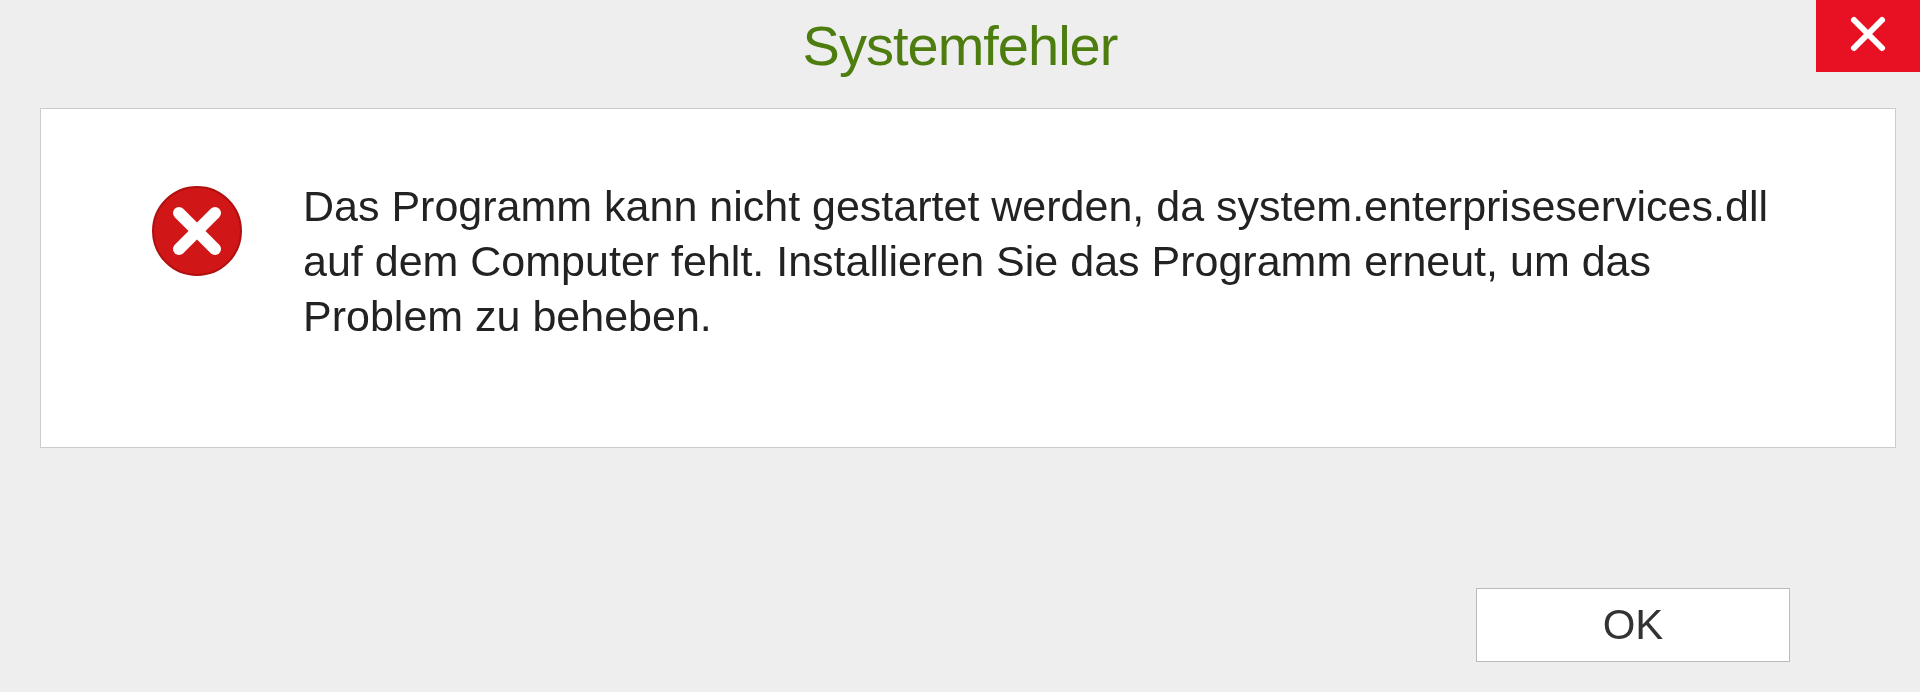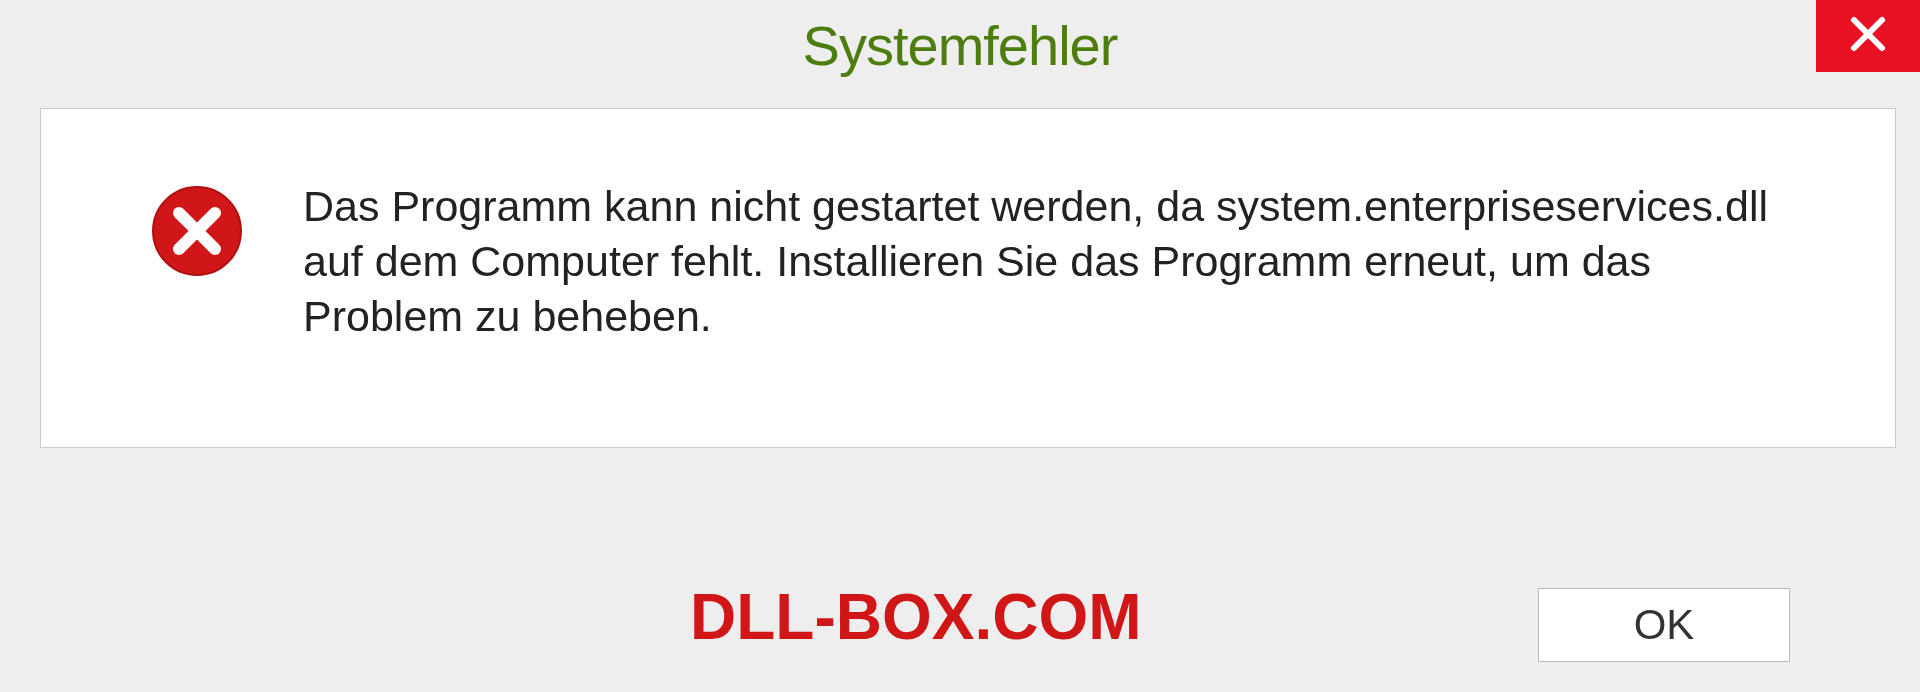--- a/index.html
+++ b/index.html
@@ -86,21 +86,21 @@
       position: absolute;
       left: 690px;
       bottom: 8px;
       font-size: 64px;
       font-weight: 800;
       color: #d01616;
       letter-spacing: 0px;
       font-family: Arial, sans-serif;
     }
     .ok-btn {
-      width: 252px;
+      width: 314px;
       height: 74px;
       background: #ffffff;
       border: 1px solid #bbbbbb;
       font-size: 42px;
       color: #333;
       display: flex;
       align-items: center;
       justify-content: center;
       cursor: pointer;
       font-family: inherit;
@@ -127,15 +127,14 @@
       <circle cx="46" cy="46" r="44" fill="#d01616"></circle>
       <circle cx="46" cy="46" r="44" fill="none" stroke="#b01010" stroke-width="2"></circle>
       <line x1="28" y1="28" x2="64" y2="64" stroke="#ffffff" stroke-width="12" stroke-linecap="round"></line>
       <line x1="64" y1="28" x2="28" y2="64" stroke="#ffffff" stroke-width="12" stroke-linecap="round"></line>
     </svg>
   </div>
   <div class="message">Das Programm kann nicht gestartet werden, da system.enterpriseservices.dll auf dem Computer fehlt. Installieren Sie das Programm erneut, um das Problem zu beheben.</div>
 </div>
 
 <div class="footer">
-  <div class="watermark">DLL-BOX.COM</div>
   <button class="ok-btn">OK</button>
 </div>
 
 </body></html>

